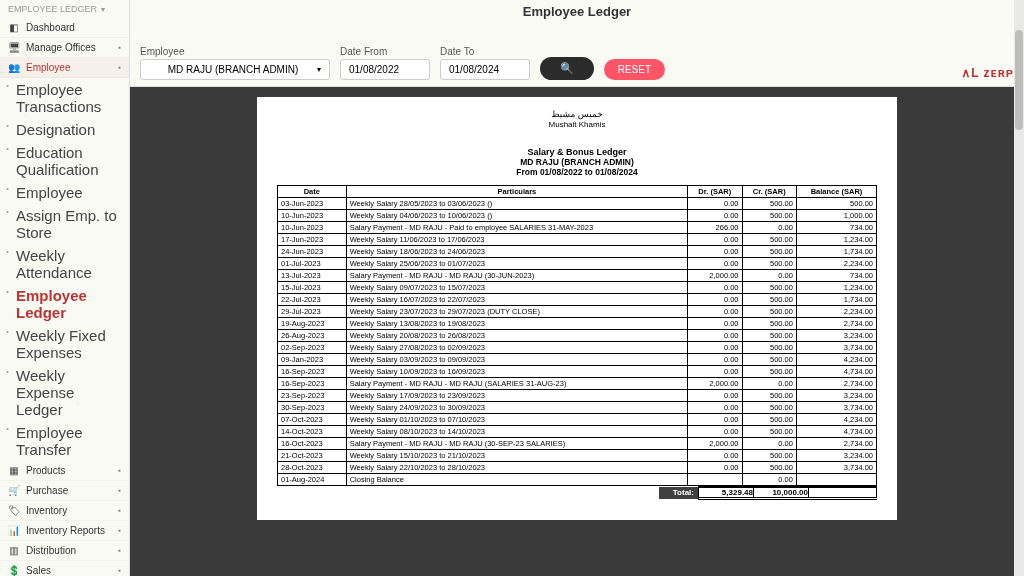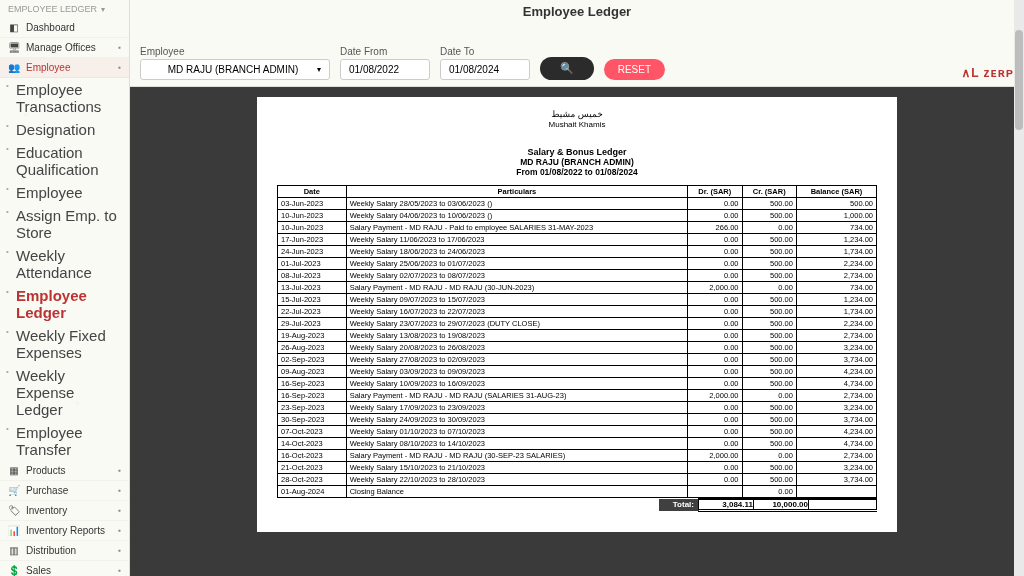--- a/index.html
+++ b/index.html
@@ -238,27 +238,20 @@
                 <td class="num">1,734.00</td>
               </tr>
               <tr>
                 <td class="date">01-Jul-2023</td>
                 <td>Weekly Salary 25/06/2023 to 01/07/2023</td>
                 <td class="num">0.00</td>
                 <td class="num">500.00</td>
                 <td class="num">2,234.00</td>
               </tr>
               <tr>
-                <td class="date">08-Jul-2023</td>
-                <td>Weekly Salary 02/07/2023 to 08/07/2023</td>
-                <td class="num">0.00</td>
-                <td class="num">500.00</td>
-                <td class="num">2,734.00</td>
-              </tr>
-              <tr>
                 <td class="date">13-Jul-2023</td>
                 <td>Salary Payment - MD RAJU - MD RAJU (30-JUN-2023)</td>
                 <td class="num">2,000.00</td>
                 <td class="num">0.00</td>
                 <td class="num">734.00</td>
               </tr>
               <tr>
                 <td class="date">15-Jul-2023</td>
                 <td>Weekly Salary 09/07/2023 to 15/07/2023</td>
                 <td class="num">0.00</td>
@@ -294,21 +287,21 @@
                 <td class="num">3,234.00</td>
               </tr>
               <tr>
                 <td class="date">02-Sep-2023</td>
                 <td>Weekly Salary 27/08/2023 to 02/09/2023</td>
                 <td class="num">0.00</td>
                 <td class="num">500.00</td>
                 <td class="num">3,734.00</td>
               </tr>
               <tr>
-                <td class="date">09-Aug-2023</td>
+                <td class="date">09-Jan-2023</td>
                 <td>Weekly Salary 03/09/2023 to 09/09/2023</td>
                 <td class="num">0.00</td>
                 <td class="num">500.00</td>
                 <td class="num">4,234.00</td>
               </tr>
               <tr>
                 <td class="date">16-Sep-2023</td>
                 <td>Weekly Salary 10/09/2023 to 16/09/2023</td>
                 <td class="num">0.00</td>
                 <td class="num">500.00</td>
@@ -377,21 +370,21 @@
                 <td class="num">0.00</td>
                 <td class="num"></td>
               </tr>
             </tbody>
         </table>
         <table style="width:100%;border-collapse:collapse;margin-top:0">
           <tbody>
               <tr class="total-row">
             <td style="border:none"></td>
             <td class="total-lbl" style="width:40px">Total:</td>
-            <td class="num" style="width:55px;border:1px solid #000;border-top:2px solid #000;border-bottom:3px double #000">3,084.11</td>
+            <td class="num" style="width:55px;border:1px solid #000;border-top:2px solid #000;border-bottom:3px double #000">5,329.48</td>
             <td class="num" style="width:55px;border:1px solid #000;border-top:2px solid #000;border-bottom:3px double #000">10,000.00</td>
             <td class="num" style="width:68px;border:1px solid #000;border-top:2px solid #000;border-bottom:3px double #000"></td>
           </tr>
         </tbody>
           </table>
       </div>
     </div>
     <div class="scrollbar-r">
       <div class="scrollbar-thumb" style="top:30px;height:100px"></div>
     </div>

